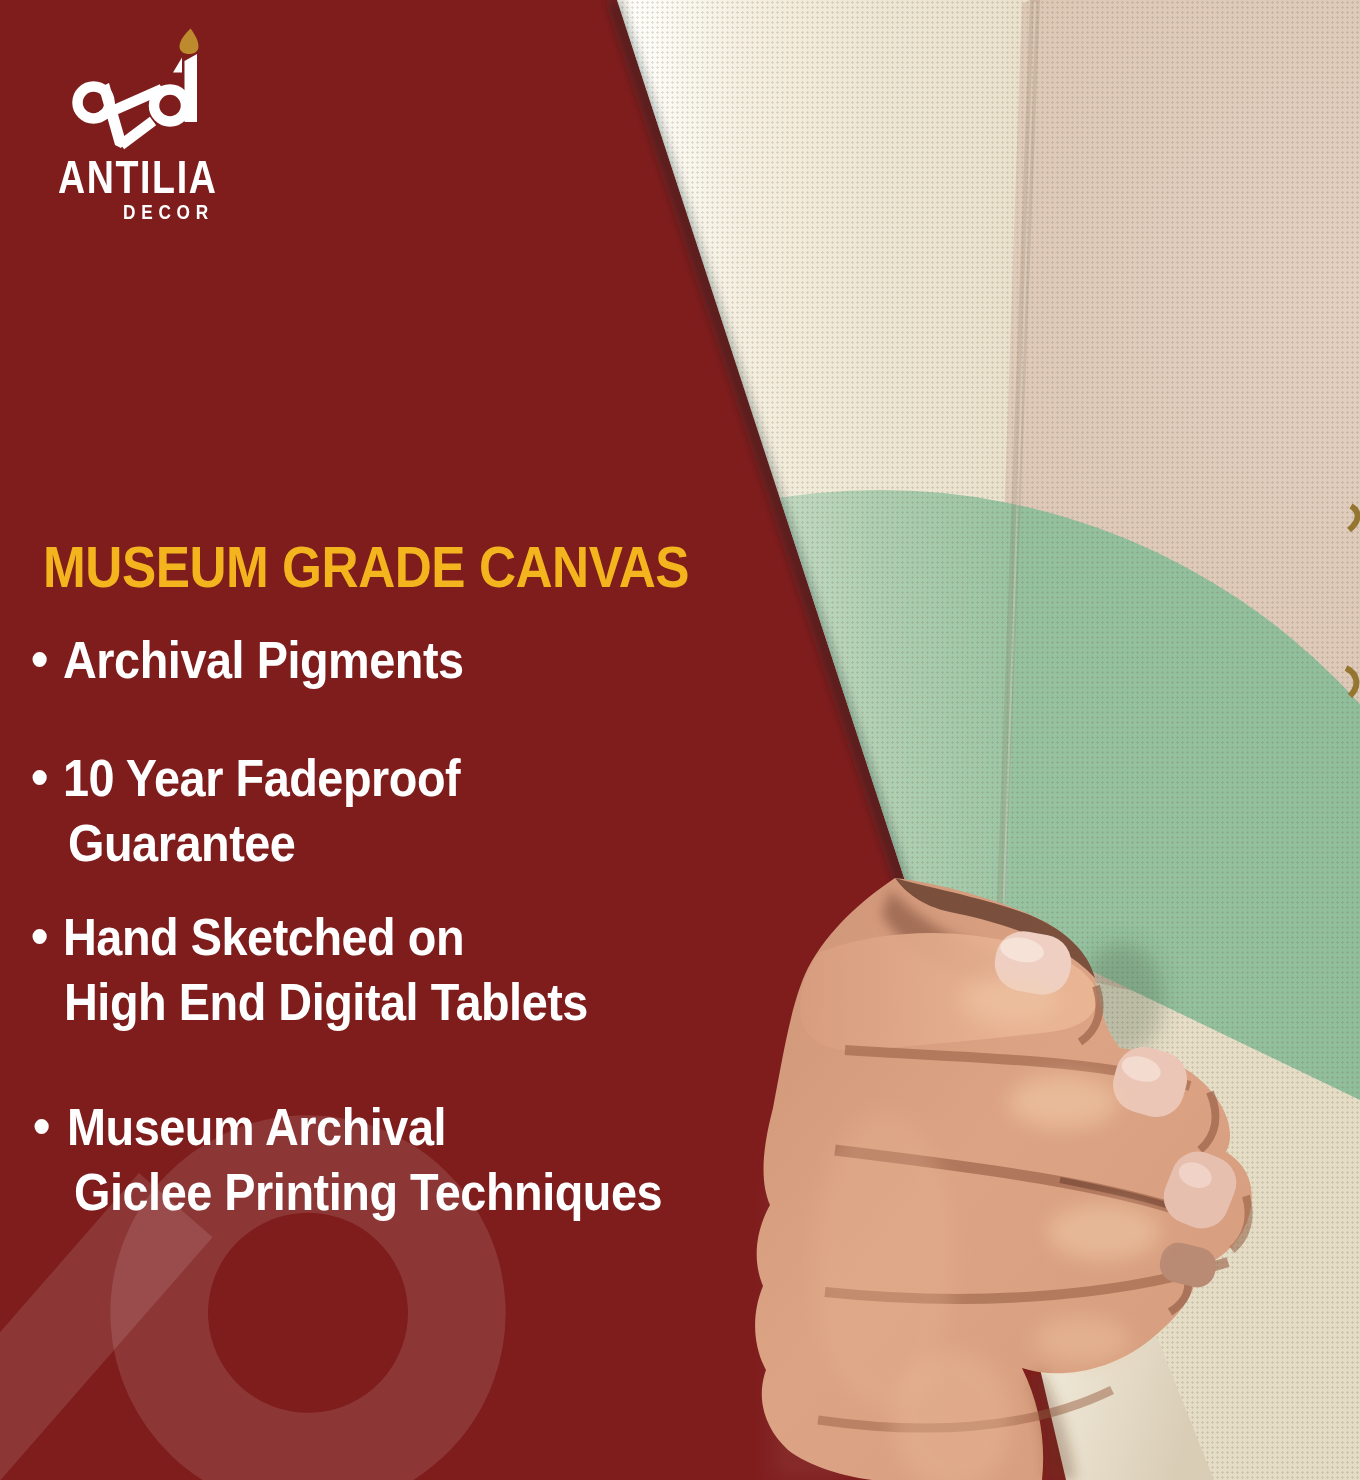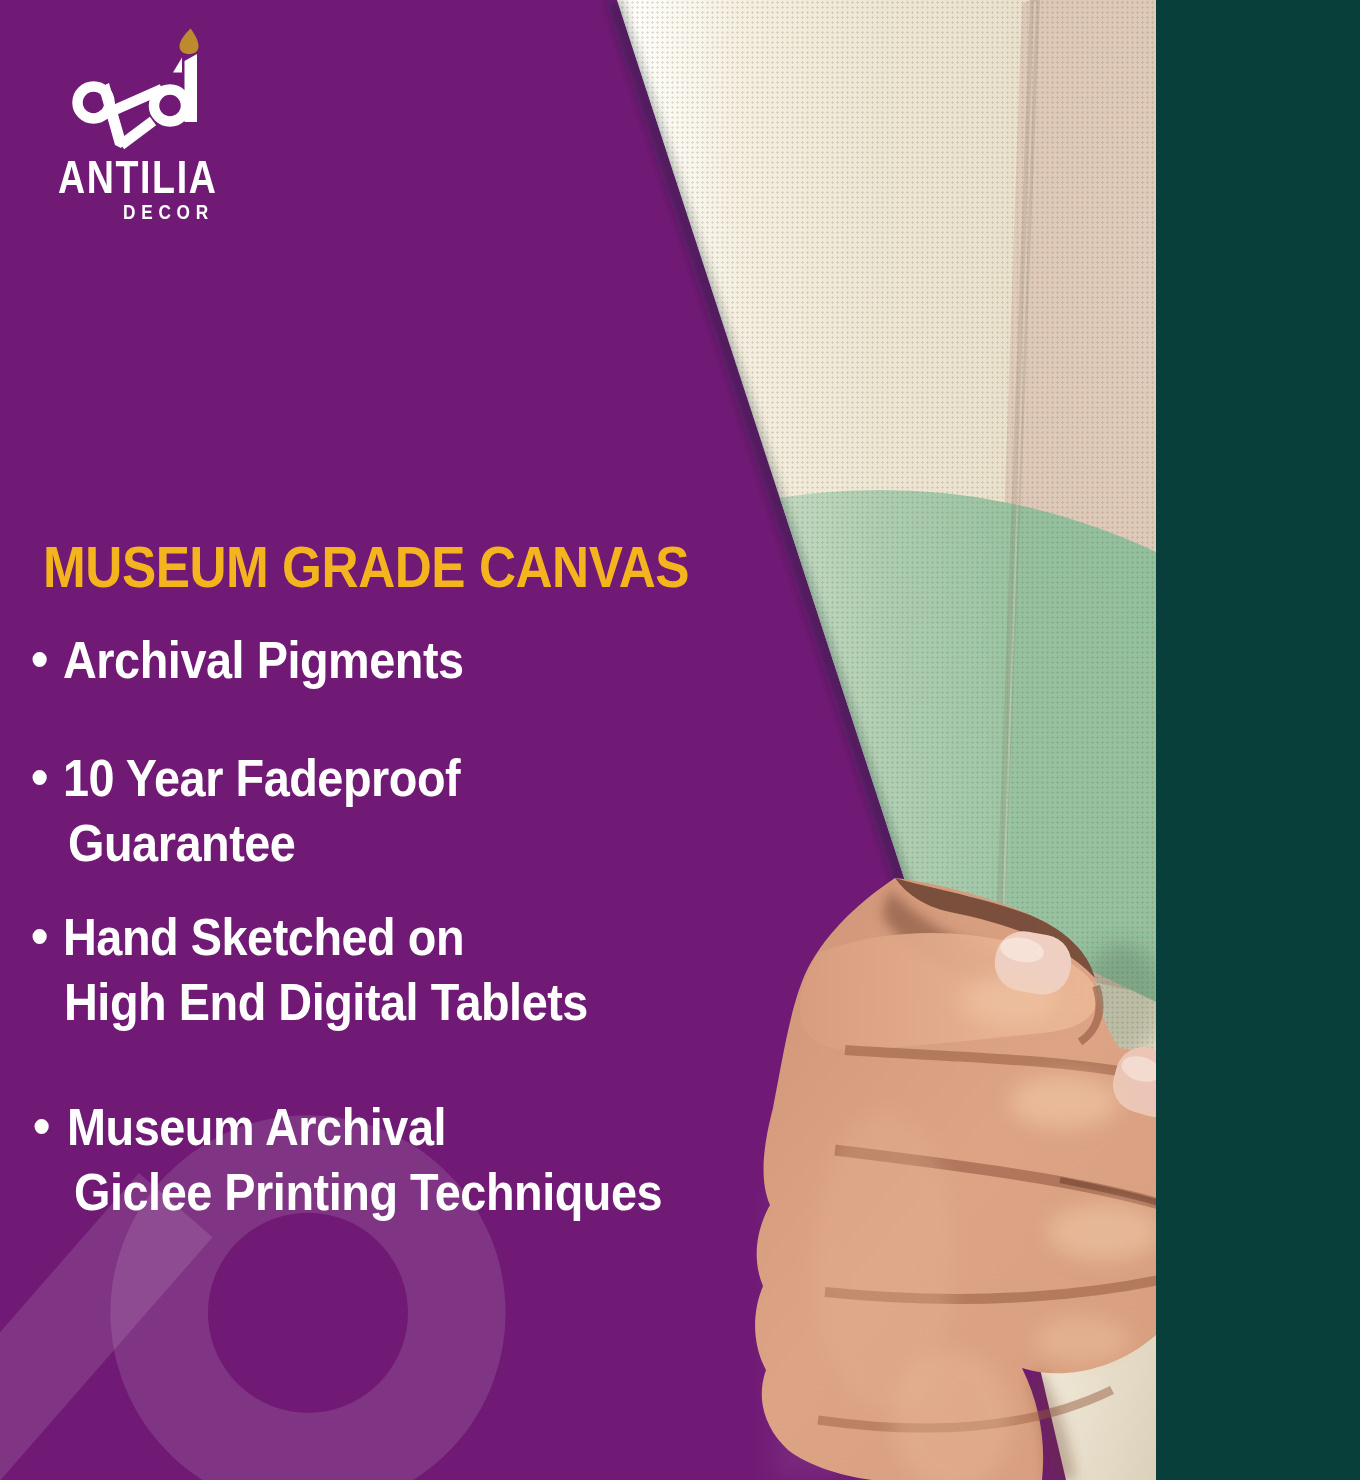--- a/index.html
+++ b/index.html
@@ -1,18 +1,18 @@
 <!DOCTYPE html>
 <html><head>
 <meta charset="utf-8">
 <style>
   html,body{margin:0;padding:0;background:#083f3b;}
   .stage{
-    position:relative;width:1156px;height:1480px;overflow:hidden;
-    background:#701a75;
+    position:relative;width:1360px;height:1480px;overflow:hidden;
+    background:#7f1d1d;
     font-family:"Liberation Sans",sans-serif;
   }
   
   .watermark{position:absolute;left:0;top:0;width:1360px;height:1480px;}
   
   .brand{position:absolute;left:0;top:0;}
   .monogram{position:absolute;left:55px;top:15px;}
   .brand-name{
     position:absolute;left:58px;top:149px;color:#fff;
     font-size:47px;font-weight:bold;letter-spacing:2px;white-space:nowrap;

